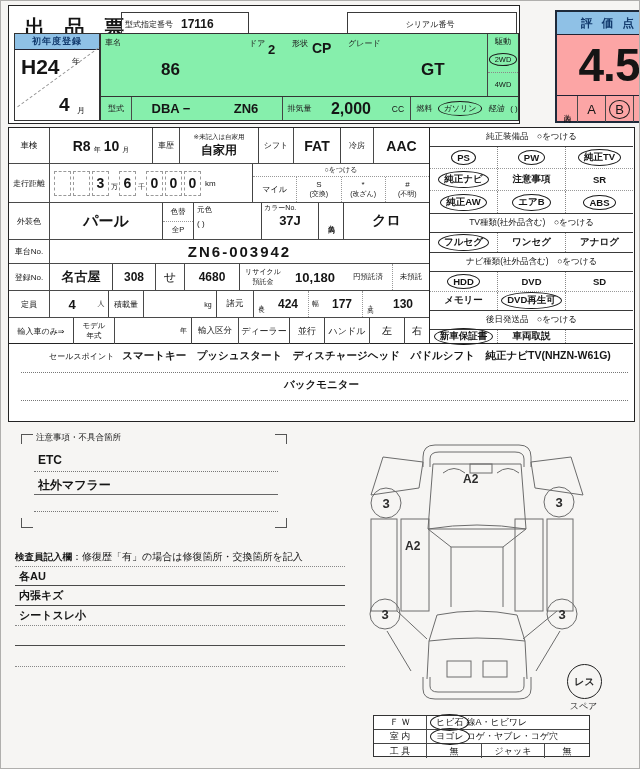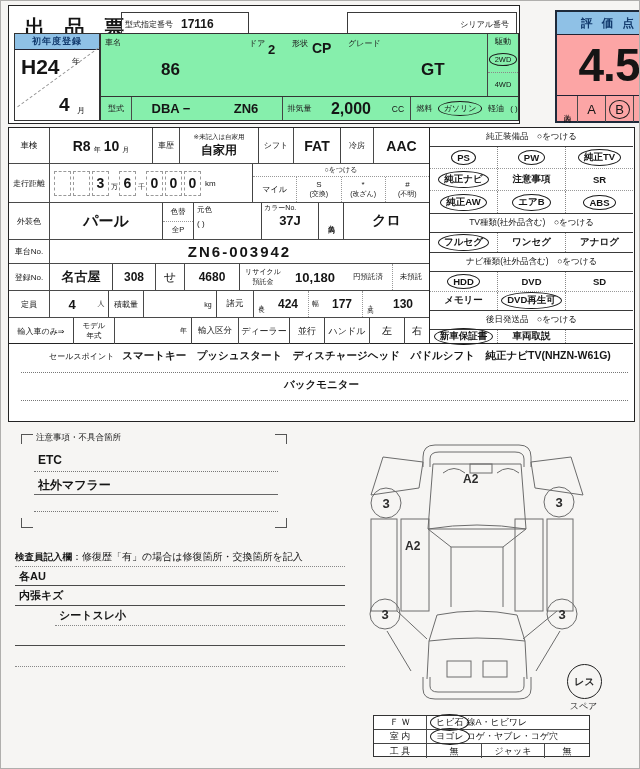--- a/index.html
+++ b/index.html
@@ -39,21 +39,21 @@
 
 <div id="page">
 
   <div class="a bx" style="left:7px;top:4px;width:512px;height:119px;">
     <div class="a bold" style="left:16px;top:8px;font-size:20px;letter-spacing:7px;">出 品 票</div>
 
     <div class="a thin fx" style="left:112px;top:6px;width:128px;height:24px;justify-content:flex-start;">
       <span class="lbl" style="margin-left:3px;">型式指定番号</span>
       <span class="bold" style="font-size:12px;margin-left:8px;">17116</span>
     </div>
-    <div class="a thin fx" style="left:338px;top:6px;width:170px;height:24px;justify-content:flex-end;">
+    <div class="a thin fx" style="left:338px;top:6px;width:170px;height:24px;justify-content:center;">
       <span class="lbl" style="margin-left:3px;">シリアル番号</span>
       <span class="bold" style="font-size:12px;margin-left:7px;"></span>
     </div>
 
     <div class="a" style="left:5px;top:27px;width:86px;height:88px;border:1.2px solid #333;background:#fff;">
       <div class="fx bluehdr bold navy" style="height:15px;font-size:9px;letter-spacing:1px;">初年度登録</div>
       <div class="a" style="left:-8px;top:40px;width:110px;border-top:1.2px dashed #999;transform:rotate(-36deg);"></div>
       <div class="a bold" style="left:6px;top:21px;font-size:21px;">H24</div>
       <div class="a" style="left:57px;top:22px;font-size:8px;">年</div>
       <div class="a bold" style="left:44px;top:60px;font-size:19px;">4</div>
@@ -84,21 +84,21 @@
         <div class="fx sol-r lbl" style="width:30px;height:100%;">型式</div>
         <div class="fx bold" style="width:78px;font-size:13px;">DBA −</div>
         <div class="fx bold" style="width:72px;font-size:13px;">ZN6</div>
         <div class="fx lbl" style="width:33px;height:100%;border-left:1px solid #444;">排気量</div>
         <div class="fx bold" style="width:70px;font-size:16px;">2,000</div>
         <div class="fx" style="width:24px;font-size:8.5px;">CC</div>
         <div class="fx lbl" style="width:27px;height:100%;border-left:1px solid #444;">燃料</div>
         <div class="fx" style="width:44px;">
           <span class="cw on" style="font-size:8px;">ガソリン</span>
         </div>
-        <div class="fx" style="width:28px;">
+        <div class="fx" style="width:28px;font-style:italic;">
           <span class="cw" style="font-size:8px;">軽油</span>
         </div>
         <div class="fx" style="flex:1;font-size:8px;">(          )</div>
       </div>
     </div>
   </div>
 
   <div class="a" style="left:554px;top:9px;width:108px;height:113px;border:2px solid #1e2a3a;background:#fca5a5;">
     <div class="fx bluehdr bold navy" style="height:22px;font-size:11.5px;letter-spacing:3px;">評 価 点</div>
     <div class="fx bold" style="height:60px;font-size:46px;letter-spacing:-1px;">4.5</div>
@@ -352,21 +352,21 @@
     <div class="a rule-dot" style="left:13px;right:9px;top:80px;"></div>
   </div>
 
   <div class="a" style="left:14px;top:549px;width:330px;height:112px;">
     <div style="display:flex;align-items:baseline;border-bottom:1px dotted #888;padding-bottom:2px;">
       <span class="bold" style="font-size:9.5px;">検査員記入欄</span>
       <span style="font-size:10px;">：修復歴「有」の場合は修復箇所・交換箇所を記入</span>
     </div>
     <div class="fx sol-b" style="height:18px;justify-content:flex-start;padding-left:4px;font-size:11px;font-weight:bold;">各AU</div>
     <div class="fx sol-b" style="height:19px;justify-content:flex-start;padding-left:4px;font-size:11px;font-weight:bold;">内張キズ</div>
-    <div class="fx dot-b" style="height:19px;justify-content:flex-start;padding-left:4px;font-size:11px;font-weight:bold;margin-left:40px;">シートスレ小</div>
+    <div class="fx dot-b" style="height:19px;justify-content:flex-start;padding-left:4px;font-size:11px;font-weight:bold;">シートスレ小</div>
     <div class="fx sol-b" style="height:19px;"></div>
     <div class="fx dot-b" style="height:20px;"></div>
   </div>
 
   <div class="a" style="left:352px;top:428px;width:288px;height:285px;">
     <svg width="288" height="285" viewBox="0 0 288 285">
 
       <path class="svgline" d="M70,38 V28 Q70,16 82,16 H166 Q178,16 178,28 V38"></path>
       <path class="svgline" d="M77,38 V30 Q77,23 86,23 H162 Q171,23 171,30 V38"></path>
 

